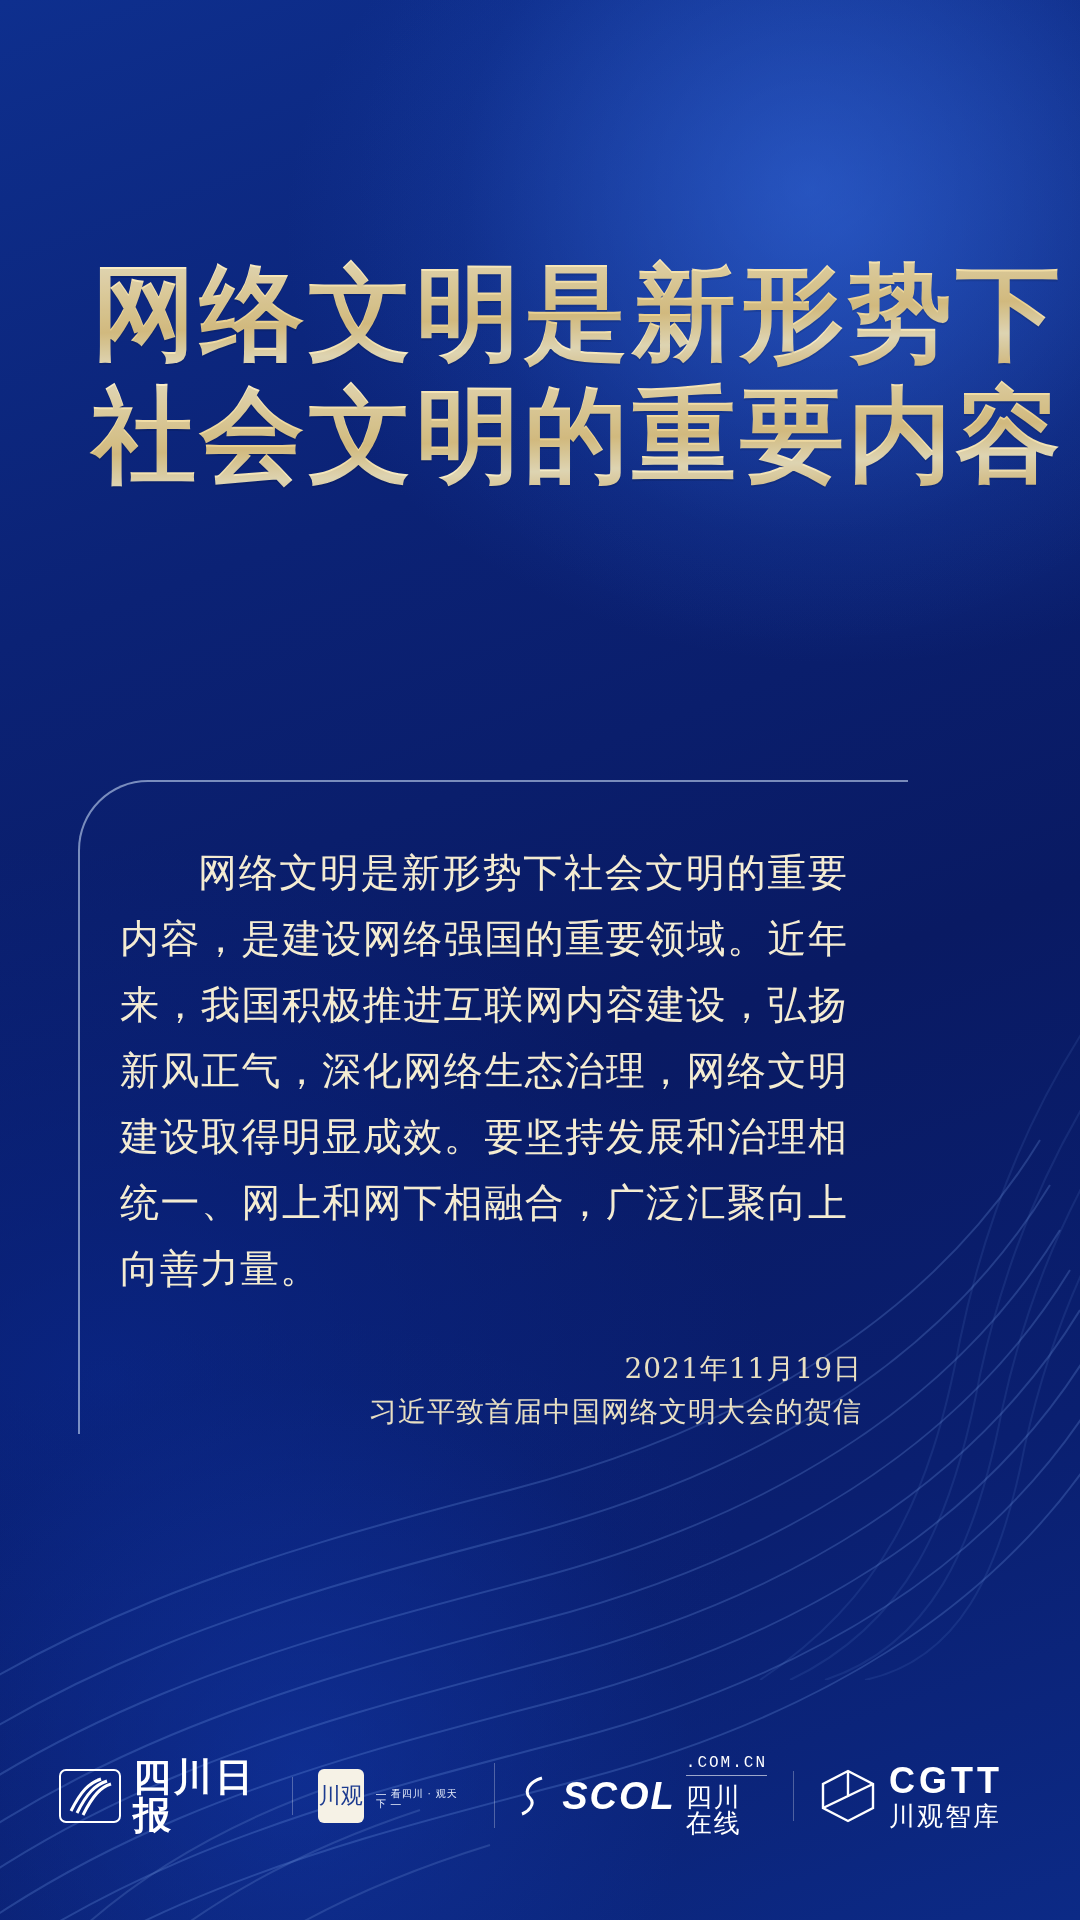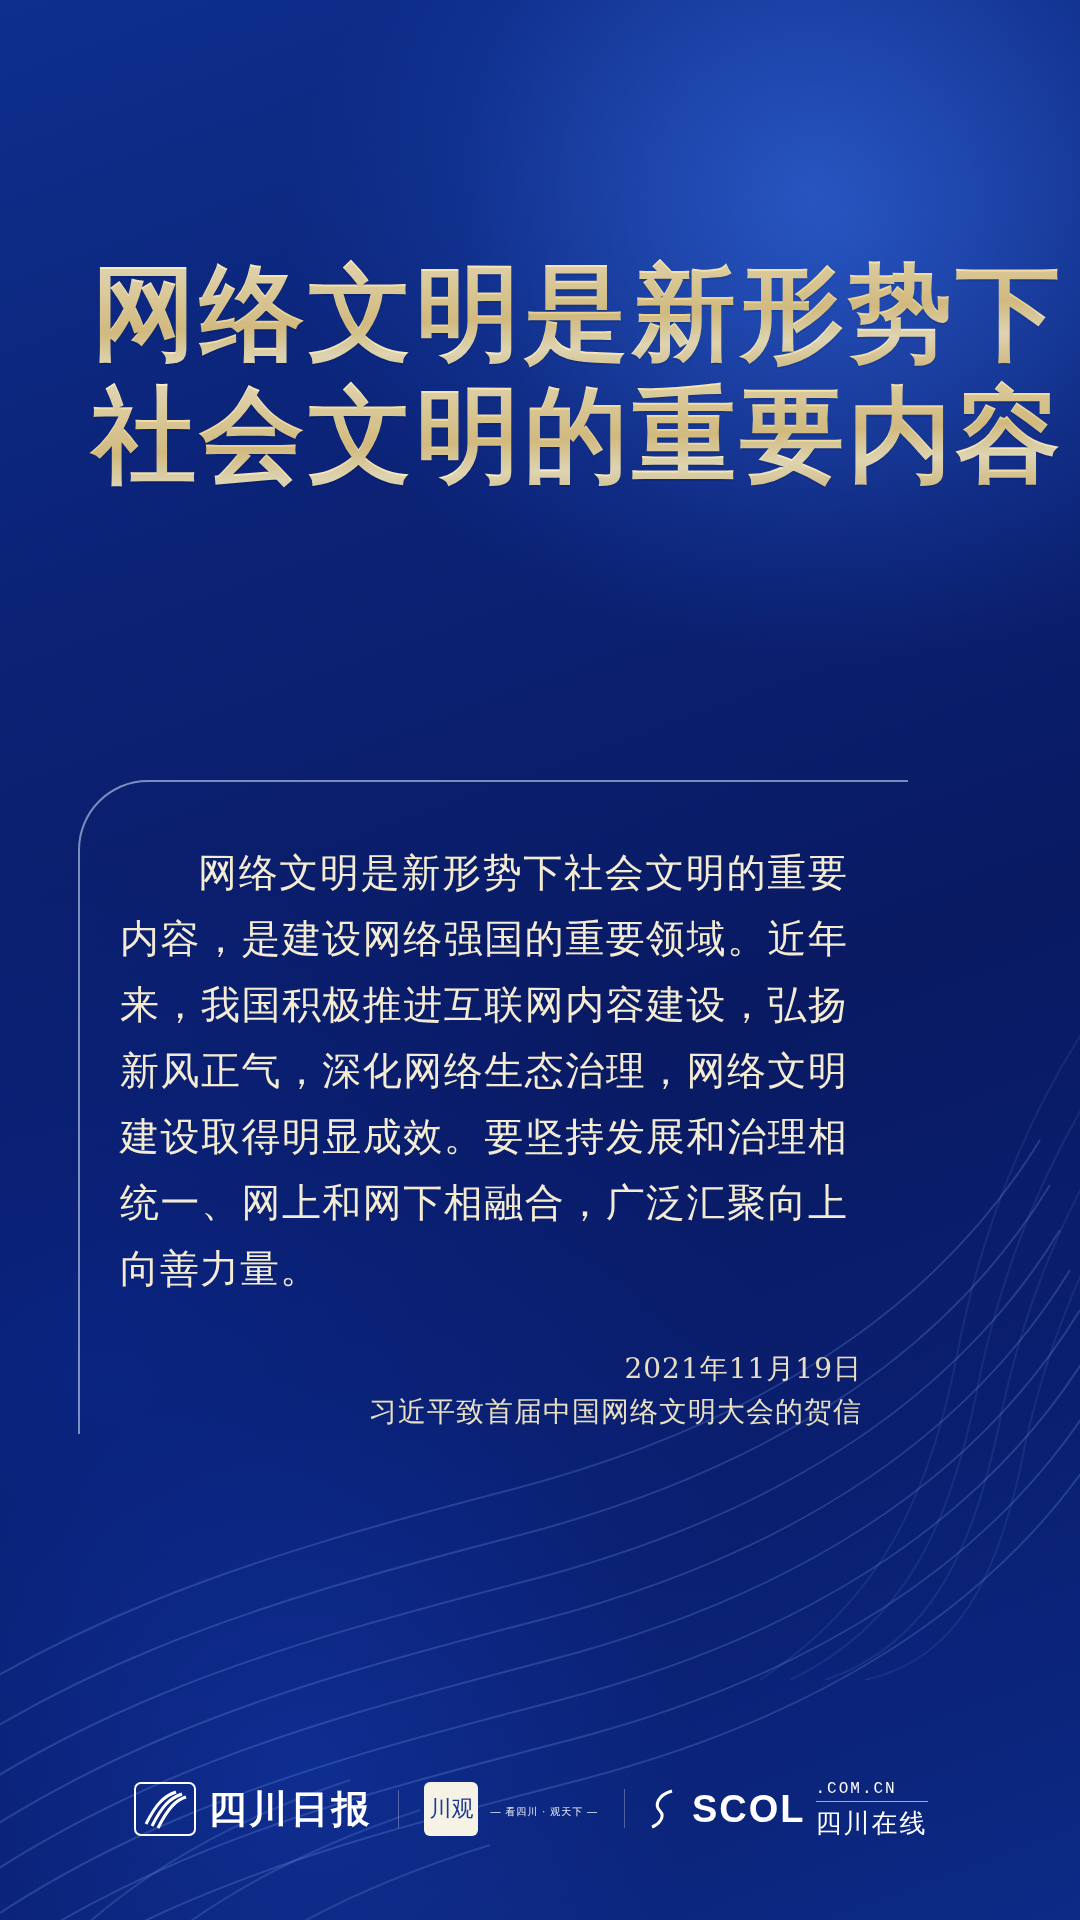--- a/index.html
+++ b/index.html
@@ -308,25 +308,38 @@
         <span class="txt-sub">— 看四川 · 观天下 —</span>
       </span>
     </div>
 
     <div class="logo">
       <span class="mark">
         <svg width="30" height="44" viewBox="0 0 30 44" fill="none">
           <path d="M22 4 C 8 8, 4 18, 10 24 C 16 30, 8 38, 2 40" stroke="#ffffff" stroke-width="3" fill="none"></path>
         </svg>
       </span>
-      <span class="stack" style="margin-right:10px;">
+      <span class="stack" style="margin-right:10px;font-style:italic;">
         <span class="scol">SCOL</span>
       </span>
       <span class="stack">
         <span class="com">.COM.CN</span>
         <span class="rule"></span>
         <span class="cn-small">四川在线</span>
       </span>
     </div>
 
+    <div class="logo">
+      <span class="mark">
+        <svg width="58" height="56" viewBox="0 0 58 56" fill="none">
+          <path d="M29 3 L54 16 L54 40 L29 53 L4 40 L4 16 Z" stroke="#ffffff" stroke-width="2.4" fill="none"></path>
+          <path d="M29 3 L29 28 L4 40" stroke="#ffffff" stroke-width="2.4" fill="none"></path>
+          <path d="M29 28 L54 16" stroke="#ffffff" stroke-width="2.4" fill="none"></path>
+        </svg>
+      </span>
+      <span class="stack">
+        <span class="cgtt">CGTT</span>
+        <span class="cn-small">川观智库</span>
+      </span>
+    </div>
 
   </div>
 </div>
 
 </body></html>

